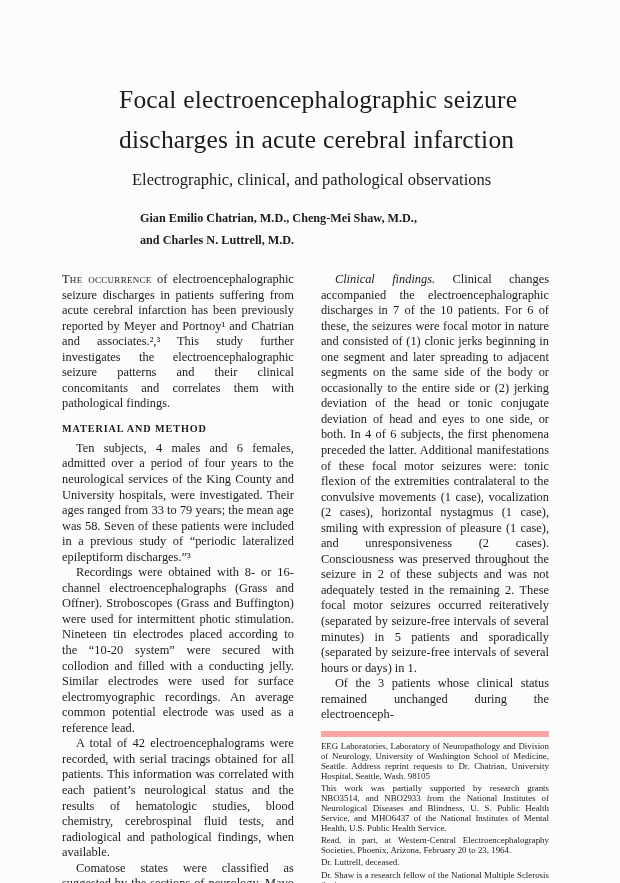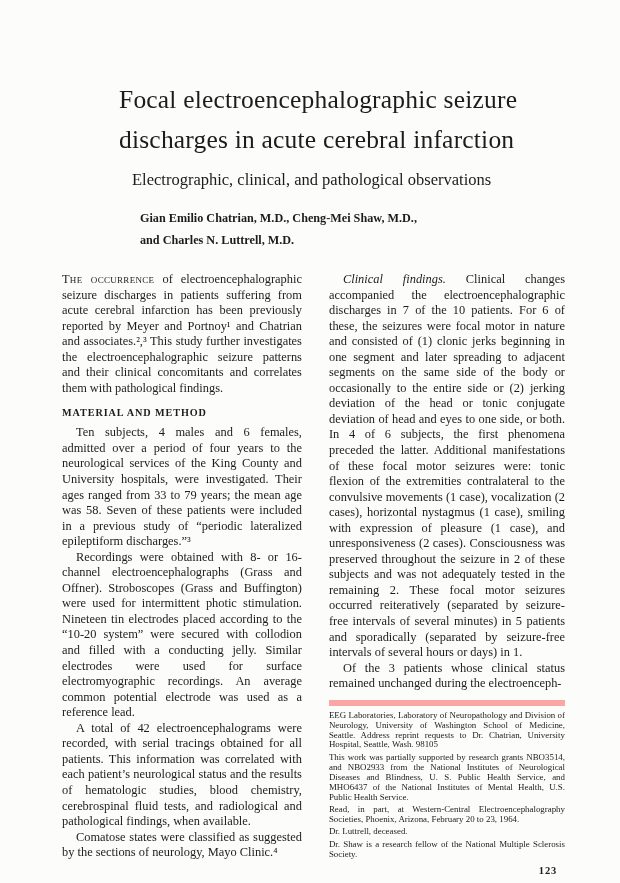--- a/index.html
+++ b/index.html
@@ -9,21 +9,21 @@
   }
   .page {
     position: relative;
     width: 620px;
     height: 883px;
     background: #fcfcfa;
     color: #1c1c1c;
     font-family: "Liberation Serif", "DejaVu Serif", serif;
     overflow: hidden;
     box-sizing: border-box;
-    padding: 80px 55px 0 62px;
+    padding: 80px 71px 0 62px;
   }
   
   .title {
     margin: 0 0 0 57px;
     font-size: 25.5px;
     line-height: 40px;
     font-weight: 400;
     letter-spacing: 0.2px;
   }
   .title .t-line { display: block; }

